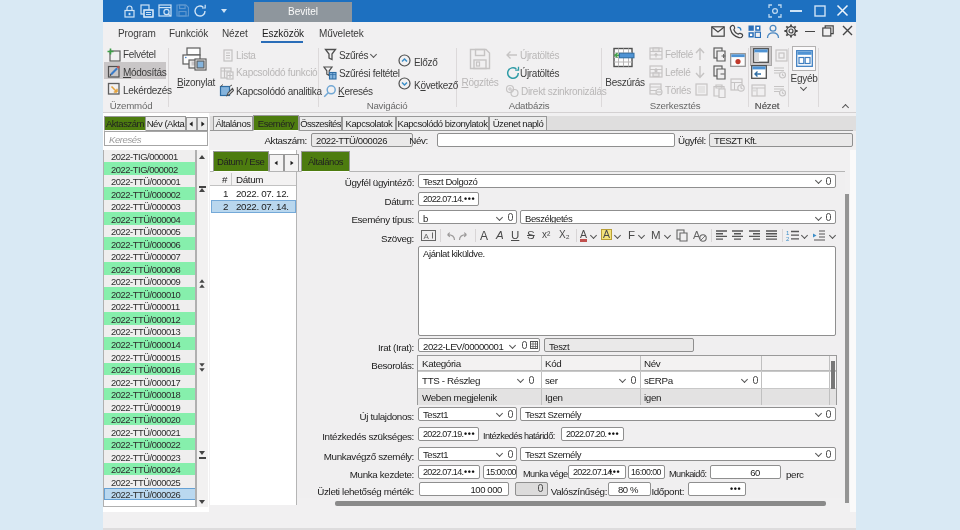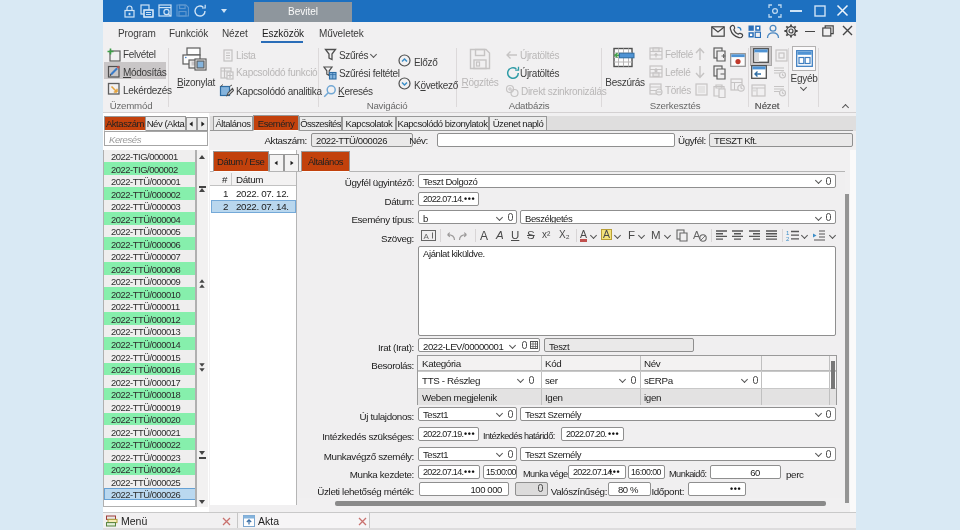--- a/index.html
+++ b/index.html
@@ -20,21 +20,21 @@
 #ribline { position:absolute; left:0; top:112px; width:753px; height:1px; background:#d4d1d2; }
 .gsep { position:absolute; top:3px; width:1px; height:59px; background:#dcd9da; }
 .glabel { position:absolute; top:55px; font-size:9.7px; color:#696969; text-align:center; white-space:nowrap; letter-spacing:-0.2px;}
 .rtxt { position:absolute; font-size:10px; color:#3c3c3c; white-space:nowrap; letter-spacing:-0.3px; }
 .rdis { color:#b9b7b7; }
 .rsel { position:absolute; background:#c9c6c7; }
 .u { text-decoration:underline; }
 
 #main { position:absolute; left:0; top:113px; width:753px; height:399px; background:#f1f0f1; }
 .tab { position:absolute; font-size:9.5px; border:1px solid #989898; background:#ececec; color:#222; text-align:center; letter-spacing:-0.45px; white-space:nowrap; overflow:hidden; }
-.tabsel { background:#c2410c; border-bottom:1px solid #fafafa; z-index:3; }
+.tabsel { background:#4d7c0f; border-bottom:1px solid #fafafa; z-index:3; }
 .inp { position:absolute; background:#fff; border:1px solid #8f8f8f; border-radius:2px; font-size:9.5px; padding:1.5px 0 0 4px; white-space:nowrap; overflow:hidden; letter-spacing:-0.4px; }
 .dt { font-size:9px !important; letter-spacing:-0.65px !important; }
 .tm { font-size:8.8px !important; letter-spacing:-0.55px !important; }
 .sm { font-size:9.2px !important; letter-spacing:-0.55px !important; }
 .ro { background:#eae9e9; }
 .lab { position:absolute; text-align:right; font-size:9.8px; color:#1c1c1c; white-space:nowrap; letter-spacing:-0.35px; }
 .chev { position:absolute; width:6px; height:6px; }
 .chev::after { content:""; position:absolute; left:0; top:0; width:4px; height:4px; border-right:1.2px solid #555; border-bottom:1.2px solid #555; transform:rotate(45deg); }
 .clip { position:absolute; width:5px; height:8px; border:1.5px solid #4f4f4f; border-radius:2.5px; background:#fff; }
 .dots { position:absolute; font-size:9px; letter-spacing:0.6px; color:#111; font-weight:bold; font-family:"Liberation Sans"; }
@@ -618,36 +618,14 @@
         <div class="lab" style="left:434px;top:372.5px;width:70px;">Valószínűség:</div>
         <div class="inp" style="left:505px;top:368.5px;width:43px;height:14px;text-align:right;padding-right:12px;">80 %</div>
         <div class="lab" style="left:536px;top:372.5px;width:45px;">Időpont:</div>
         <div class="inp" style="left:585px;top:368.5px;width:58px;height:14px;"></div>
         <div class="dots" style="left:627px;top:371px;">•••</div>
         <div class="ab" style="left:232px;top:387.5px;width:491px;height:5px;background:#8a8a8a;border-radius:2px;"></div>
         <div class="ab" style="left:742px;top:81px;width:4px;height:309px;background:#949494;"></div>
       </div>
     </div>
   </div>
-  <div id="bbar">
-    <div class="ab" style="left:0;top:0;width:135px;height:15px;border-right:1px solid #c6c6c6;"></div>
-    <svg class="ab" style="left:3px;top:2px;" width="12" height="12" viewBox="0 0 12 12">
-        <rect x="0.5" y="1" width="9" height="3.4" fill="#e8e8e6" stroke="#9c3b38" stroke-width="1"></rect>
-        <rect x="2" y="4.4" width="9" height="3.2" fill="#f7ecb5" stroke="#b0a23e" stroke-width="1"></rect>
-        <rect x="0.5" y="7.6" width="9" height="3.4" fill="#e2efd9" stroke="#56823c" stroke-width="1"></rect>
-      </svg>
-    <div class="ab" style="left:18px;top:2px;font-size:10.5px;color:#222;">Menü</div>
-    <svg class="ab" style="left:119px;top:3.5px;" width="9" height="9" viewBox="0 0 9 9" stroke="#c9716e" stroke-width="1.3">
-        <path d="M1 1 L8 8 M8 1 L1 8"></path>
-      </svg>
-    <div class="ab" style="left:137px;top:0;width:130px;height:15px;border-right:1px solid #c6c6c6;background:#f6f5f6;"></div>
-    <svg class="ab" style="left:140px;top:2px;" width="12" height="12" viewBox="0 0 12 12">
-        <rect x="0.5" y="0.5" width="11" height="11" fill="#fff" stroke="#7da7cf" stroke-width="1"></rect>
-        <rect x="0.5" y="0.5" width="11" height="3" fill="#85b4dd"></rect>
-        <path d="M6 9.5 V5 M3.8 7 L6 4.8 L8.2 7" stroke="#3a6ea5" stroke-width="1.2" fill="none"></path>
-      </svg>
-    <div class="ab" style="left:155px;top:2px;font-size:10.5px;color:#222;">Akta</div>
-    <svg class="ab" style="left:255px;top:3.5px;" width="9" height="9" viewBox="0 0 9 9" stroke="#c9716e" stroke-width="1.3">
-        <path d="M1 1 L8 8 M8 1 L1 8"></path>
-      </svg>
-  </div>
   <div class="ab" style="left:0;top:528px;width:753px;height:2px;background:#dddcdd;"></div>
 </div>
 
 </body></html>

